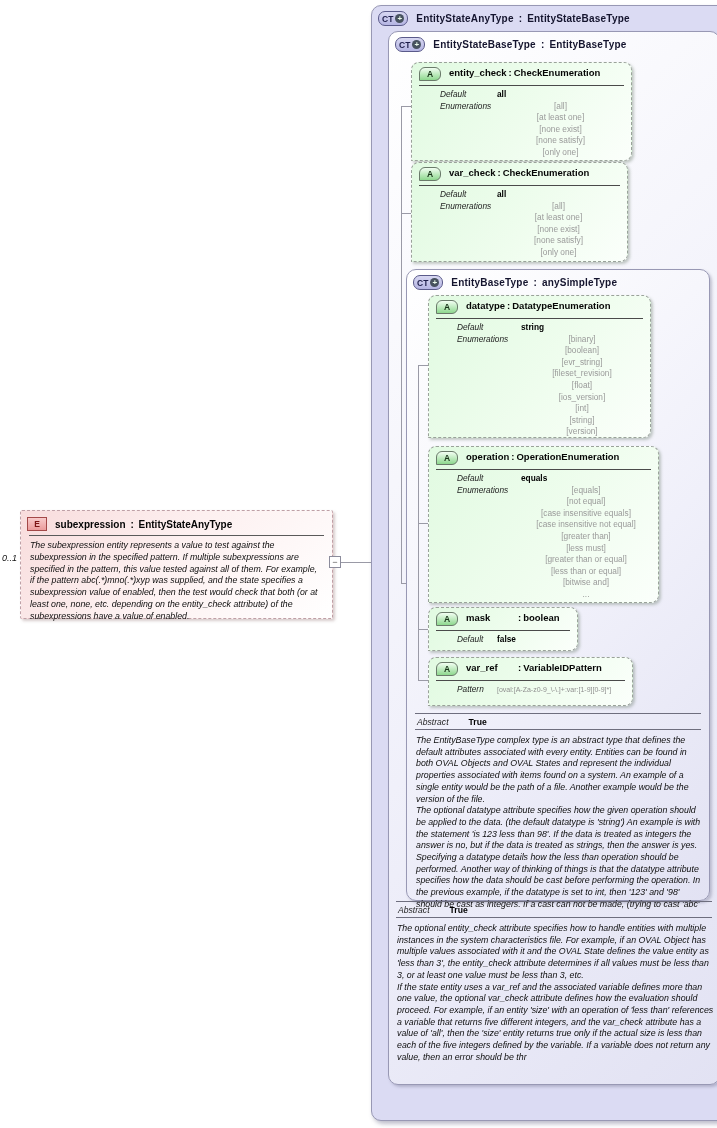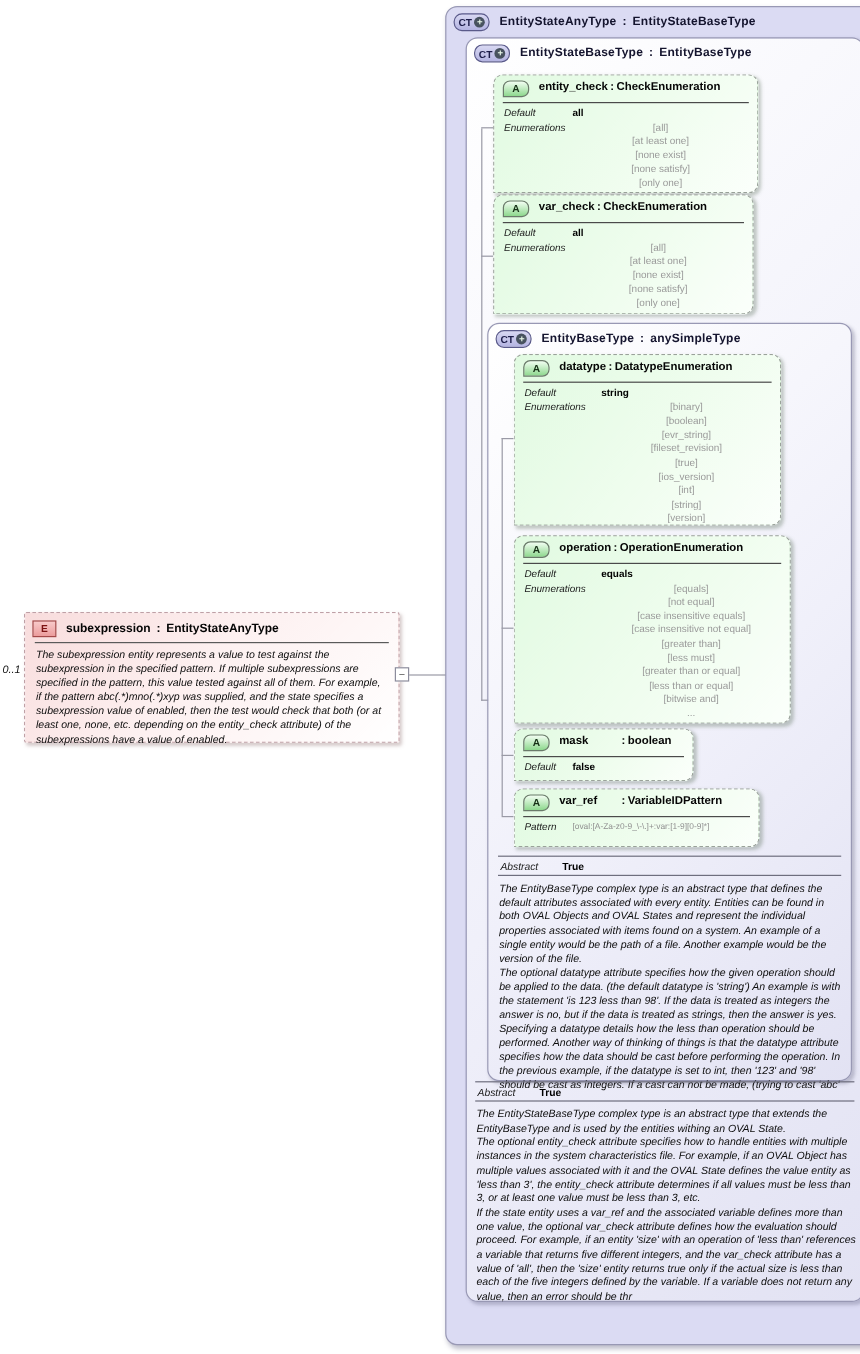--- a/index.html
+++ b/index.html
@@ -23,21 +23,21 @@
   
   .attr-box{position:absolute;border:1px dashed #9aa29a;border-radius:8px 8px 8px 0;
             background:linear-gradient(125deg,#e1fae1 0%,#effdee 55%,#fbfffb 100%);
             box-shadow:2px 2px 3px rgba(90,110,90,.35);}
   .attr-header{display:flex;align-items:baseline;gap:8px;padding:4px 7px 2px 7px;
                font-size:9.5px;font-weight:bold;color:#050505;}
   .a-icon{align-self:center;display:inline-flex;align-items:center;justify-content:center;
           width:20px;height:12px;border:1px solid #6a7a6a;border-radius:6px 6px 6px 0;
           background:linear-gradient(#f2fef2,#8ed88e);font-size:8.5px;font-weight:bold;color:#163016;}
   .attr-rule{border-top:1px solid #4a4a4a;margin:2px 7px 0 7px;}
-  .attr-table{display:grid;padding:3px 7px 3px 8px;font-size:8.3px;line-height:11.6px;column-gap:2px;}
+  .attr-table{display:grid;padding:3px 7px 3px 8px;font-size:8.3px;line-height:11.6px;column-gap:2px;margin-left:20px;}
   .cols55{grid-template-columns:55px 1fr;}
   .cols62{grid-template-columns:62px 1fr;}
   .cols38{grid-template-columns:38px 1fr;}
   .lbl{font-style:italic;color:#1c1c1c;}
   .val-default{font-weight:bold;color:#000;}
   .val-enum{color:#9a9a9a;text-align:center;}
   .val-pattern{color:#8f8f8f;font-size:7px;letter-spacing:0;white-space:nowrap;}
   .nm-wide{display:inline-block;min-width:50px;}
   .colon{margin:0 2px;}
 
@@ -174,21 +174,21 @@
             <div class="val-default">string</div>
             <div class="lbl">Enumerations</div>
             <div class="val-enum">[binary]</div>
             <div></div>
               <div class="val-enum">[boolean]</div>
             <div></div>
               <div class="val-enum">[evr_string]</div>
             <div></div>
               <div class="val-enum">[fileset_revision]</div>
             <div></div>
-              <div class="val-enum">[true]</div>
+              <div class="val-enum">[float]</div>
             <div></div>
               <div class="val-enum">[ios_version]</div>
             <div></div>
               <div class="val-enum">[int]</div>
             <div></div>
               <div class="val-enum">[string]</div>
             <div></div>
               <div class="val-enum">[version]</div>
           </div>
         </div>
@@ -257,21 +257,20 @@
           <p>The EntityBaseType complex type is an abstract type that defines the default attributes associated with every entity. Entities can be found in both OVAL Objects and OVAL States and represent the individual properties associated with items found on a system. An example of a single entity would be the path of a file. Another example would be the version of the file.</p>
           <p>The optional datatype attribute specifies how the given operation should be applied to the data. (the default datatype is 'string') An example is with the statement 'is 123 less than 98'. If the data is treated as integers the answer is no, but if the data is treated as strings, then the answer is yes. Specifying a datatype details how the less than operation should be performed. Another way of thinking of things is that the datatype attribute specifies how the data should be cast before performing the operation. In the previous example, if the datatype is set to int, then '123' and '98' should be cast as integers. If a cast can not be made, (trying to cast 'abc'</p>
         </div>
       </div>
 
       <div class="abstract-row" style="left:7px;right:7px;top:869px;">
         <span class="abstract-lbl">Abstract</span>
         <span class="abstract-val">True</span>
       </div>
       <div class="desc" style="left:8px;right:5px;top:891px;">
-        <p>The EntityStateBaseType complex type is an abstract type that extends the EntityBaseType and is used by the entities withing an OVAL State.</p>
         <p>The optional entity_check attribute specifies how to handle entities with multiple instances in the system characteristics file. For example, if an OVAL Object has multiple values associated with it and the OVAL State defines the value entity as 'less than 3', the entity_check attribute determines if all values must be less than 3, or at least one value must be less than 3, etc.</p>
         <p>If the state entity uses a var_ref and the associated variable defines more than one value, the optional var_check attribute defines how the evaluation should proceed. For example, if an entity 'size' with an operation of 'less than' references a variable that returns five different integers, and the var_check attribute has a value of 'all', then the 'size' entity returns true only if the actual size is less than each of the five integers defined by the variable. If a variable does not return any value, then an error should be thr</p>
       </div>
     </div>
 
   </div>
 
   <div class="el-box" style="left:20px;top:510px;width:311px;height:107px;">
     <div class="el-header">
       <span class="e-icon">E</span>

